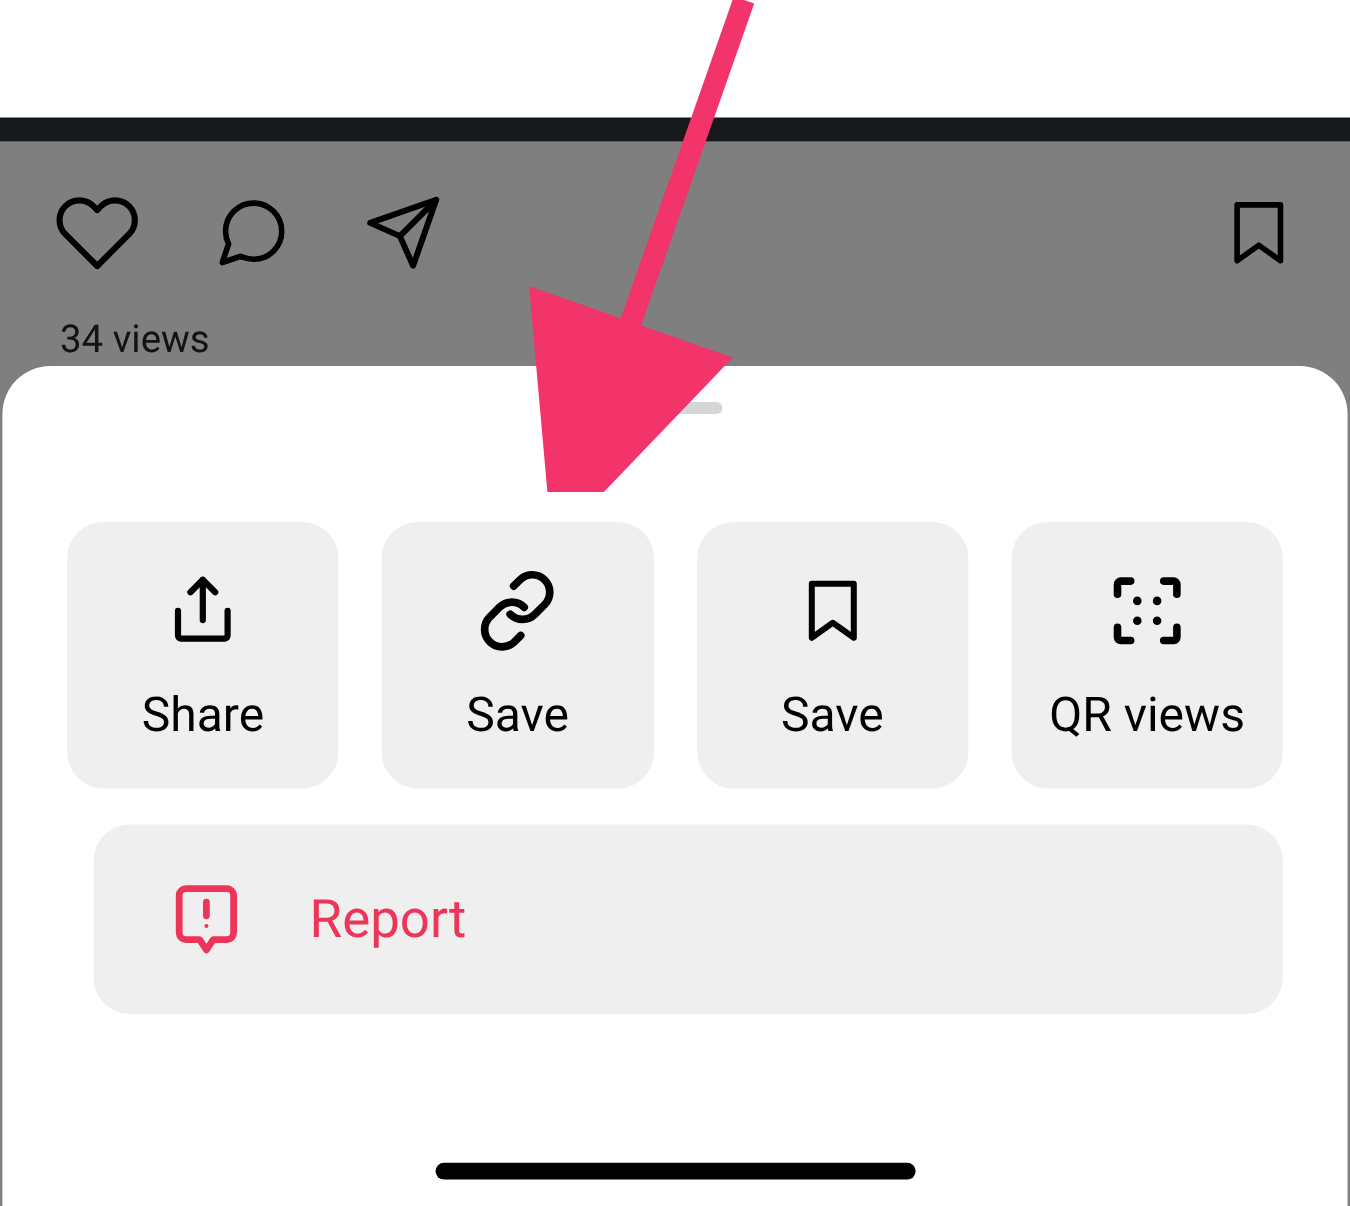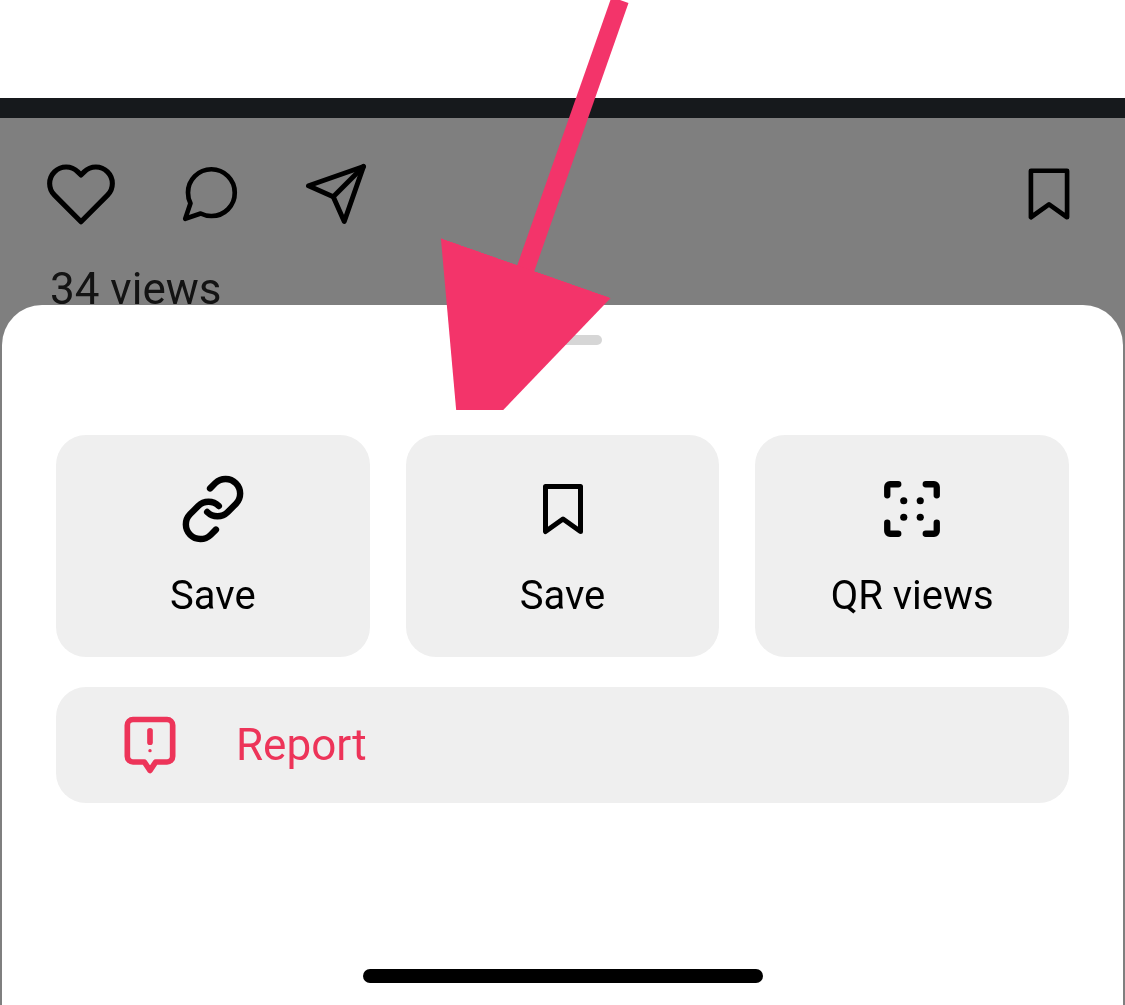--- a/index.html
+++ b/index.html
@@ -46,21 +46,21 @@
     display: flex;
     align-items: center;
     justify-content: center;
   }
   .post-action-row .spacer { flex: 1; }
 
   .views-text {
     position: absolute;
     top: 145px;
     left: 50px;
-    font-size: 44px;
+    font-size: 32px;
     color: #262626;
     font-weight: 400;
   }
 
   .dim-overlay {
     position: absolute;
     top: 98px; left: 0; right: 0; bottom: 0;
     background: rgba(0,0,0,0.5);
   }
 
@@ -109,22 +109,22 @@
     justify-content: center;
   }
 
   .tile-label {
     font-size: 40px;
     color: #000000;
     font-weight: 400;
   }
 
   .report-row {
-    margin: 30px 54px 0 54px;
-    height: 116px;
+    margin: 30px 54px 0 76px;
+    height: 158px;
     background: #efefef;
     border-radius: 30px;
     display: flex;
     align-items: center;
     padding-left: 60px;
     gap: 52px;
   }
 
   .report-label {
     font-size: 44px;
@@ -195,20 +195,30 @@
   <div class="views-text">34 views</div>
 </div>
 
 <div class="dim-overlay"></div>
 
 <div class="sheet">
   <div class="grabber"></div>
 
   <div class="tiles">
 
+    <div class="tile">
+      <div class="tile-icon">
+        <svg width="62" height="62" viewBox="0 0 24 24" fill="none" stroke="#000000" stroke-width="2" stroke-linecap="round" stroke-linejoin="round">
+          <path d="M4 12v8a1 1 0 0 0 1 1h14a1 1 0 0 0 1-1v-8"></path>
+          <polyline points="16 6 12 2 8 6"></polyline>
+          <line x1="12" y1="2" x2="12" y2="15"></line>
+        </svg>
+      </div>
+      <div class="tile-label">Share</div>
+    </div>
 
     <div class="tile">
       <div class="tile-icon">
         <svg width="72" height="72" viewBox="0 0 24 24" fill="none" stroke="#000000" stroke-width="2.2" stroke-linecap="round" stroke-linejoin="round">
           <path d="M10 13a5 5 0 0 0 7.07 0l2.83-2.83a5 5 0 0 0-7.07-7.07L11 4.93"></path>
           <path d="M14 11a5 5 0 0 0-7.07 0L4.1 13.83a5 5 0 0 0 7.07 7.07L13 19.07"></path>
         </svg>
       </div>
       <div class="tile-label">Save</div>
     </div>

